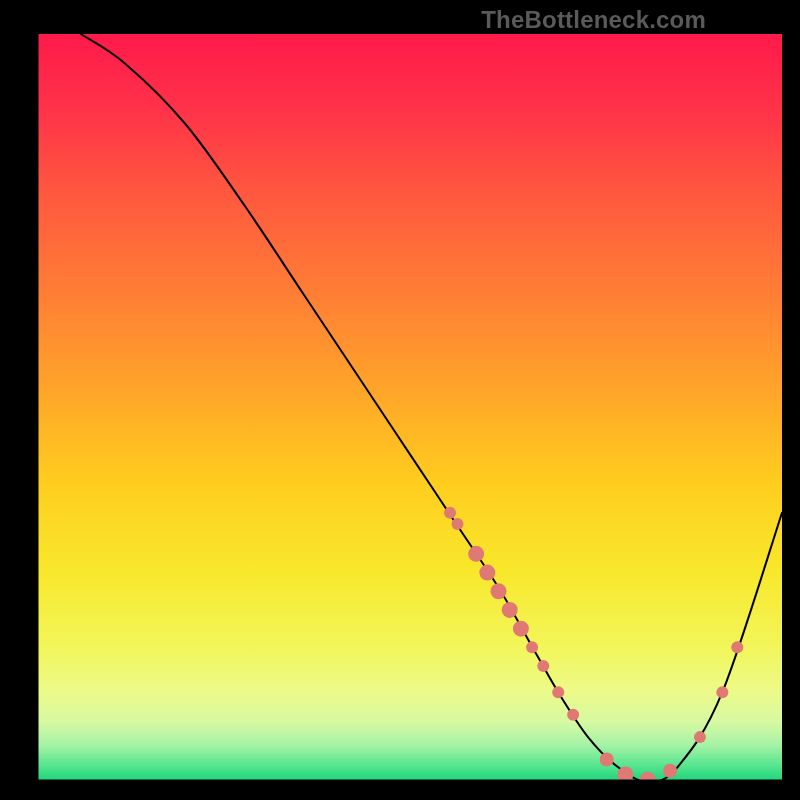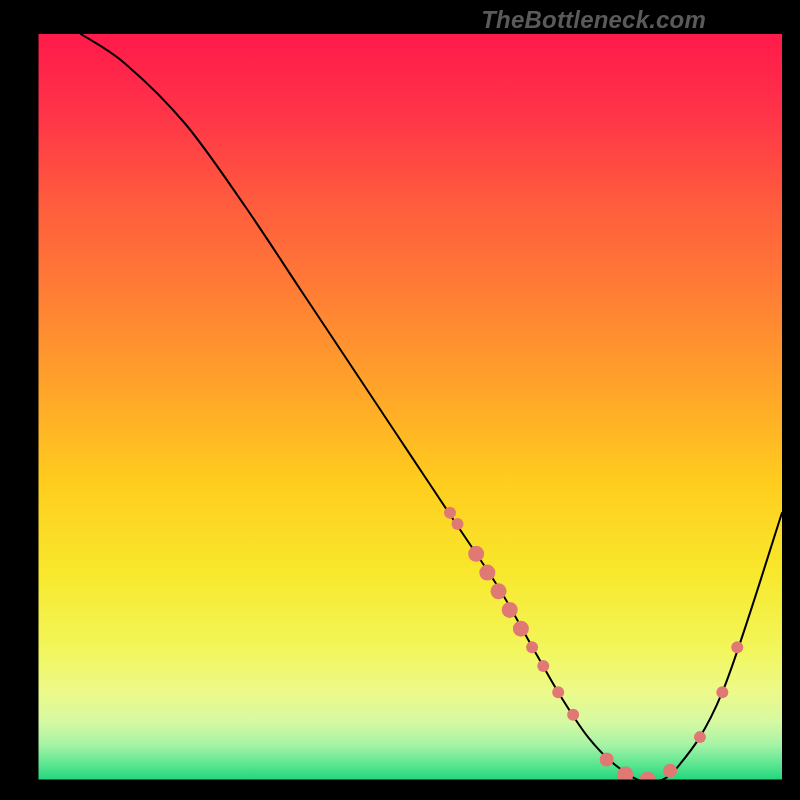--- a/index.html
+++ b/index.html
@@ -7,21 +7,20 @@
     padding: 0;
     width: 800px;
     height: 800px;
     background: #000000;
     overflow: hidden;
   }
   .container {
     position: relative;
     width: 718px;
     height: 800px;
-    font-style: italic;
   }
   .watermark {
     position: absolute;
     top: 6px;
     right: 12px;
     font-family: Arial, Helvetica, sans-serif;
     font-size: 24px;
     font-weight: 600;
     color: #5a5a5a;
     letter-spacing: 0.2px;

